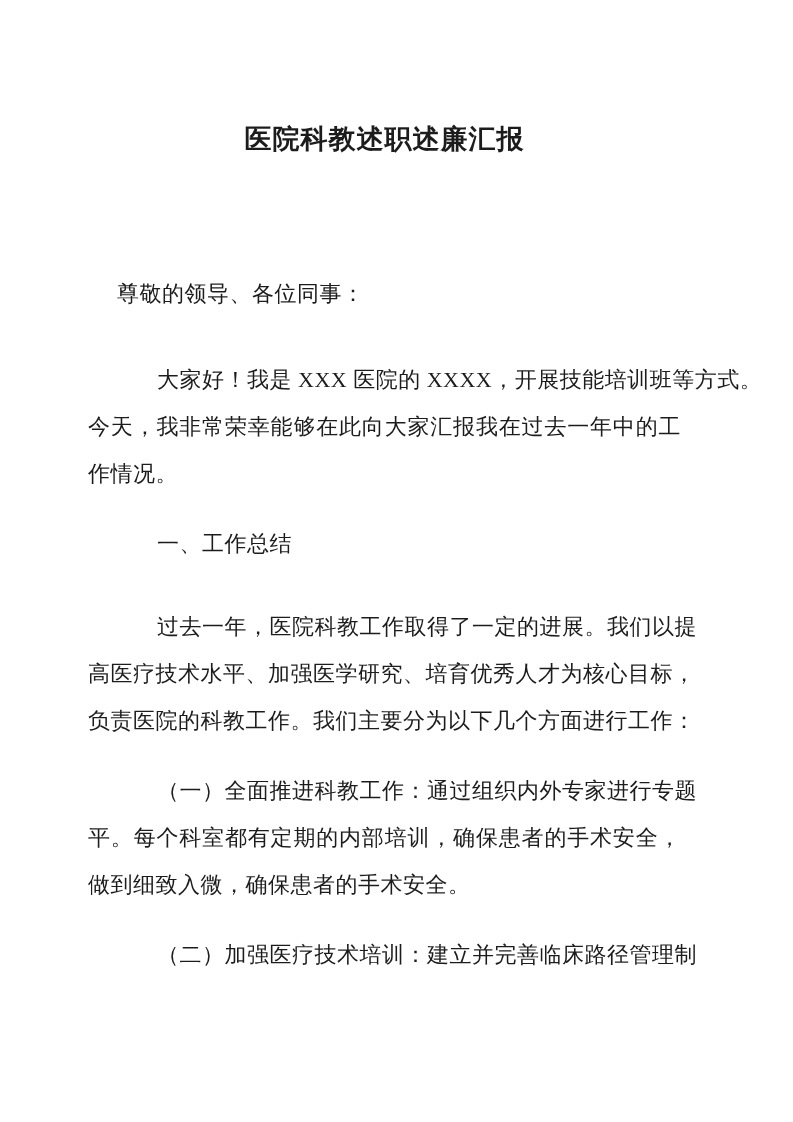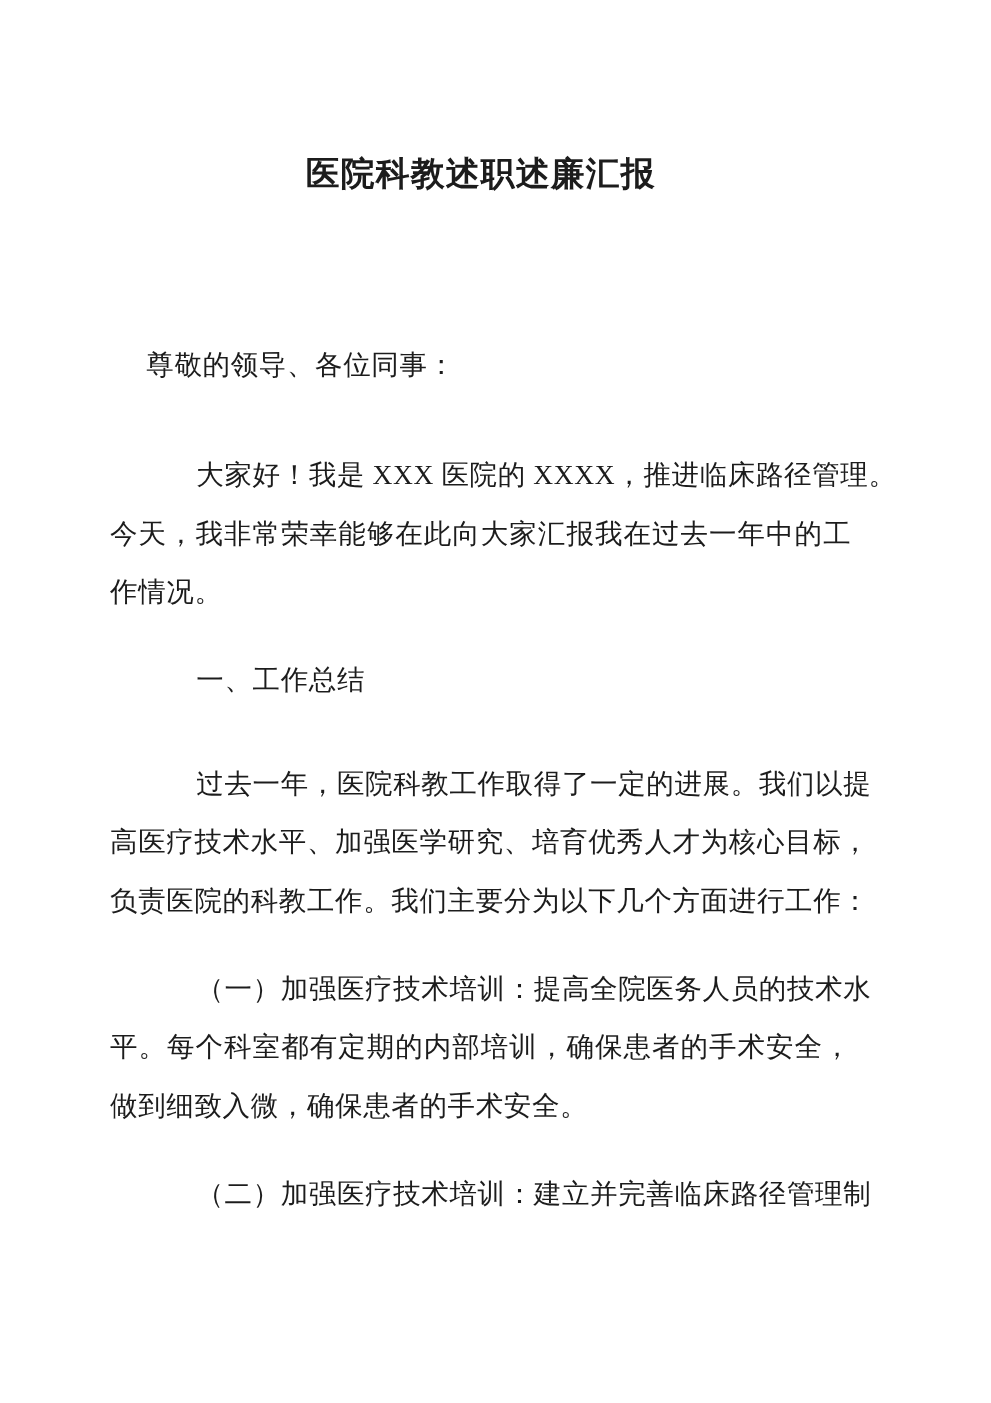--- a/index.html
+++ b/index.html
@@ -37,46 +37,46 @@
   .gap-lg { margin-top: 39px; }
   .gap-md { margin-top: 36px; }
   .gap-sm { margin-top: 23px; }
   .line {
     text-align: justify;
     white-space: nowrap;
   }
   
   .line.fill { text-align-last: justify; }
   .line.first { text-indent: 69px; }
-  .para.salutation .line.first { text-indent: 29px; font-family: Liberation Mono, monospace; }
+  .para.salutation .line.first { text-indent: 29px; }
 </style>
 </head>
 <body>
 
 <div class="page">
   <h1 class="doc-title">医院科教述职述廉汇报</h1>
   <div id="doc-body">
       <div class="para salutation gap-xl">
         <div class="line first">尊敬的领导、各位同事：</div>
       </div>
       <div class="para body gap-lg">
-        <div class="line first fill">大家好！我是 XXX 医院的 XXXX，推进临床路径管理。</div>
+        <div class="line first fill">大家好！我是 XXX 医院的 XXXX，开展技能培训班等方式。</div>
         <div class="line fill">今天，我非常荣幸能够在此向大家汇报我在过去一年中的工</div>
         <div class="line">作情况。</div>
       </div>
       <div class="para heading gap-sm">
         <div class="line first">一、工作总结</div>
       </div>
       <div class="para body gap-md">
         <div class="line first fill">过去一年，医院科教工作取得了一定的进展。我们以提</div>
         <div class="line fill">高医疗技术水平、加强医学研究、培育优秀人才为核心目标，</div>
         <div class="line">负责医院的科教工作。我们主要分为以下几个方面进行工作：</div>
       </div>
       <div class="para body gap-sm">
-        <div class="line first fill">（一）加强医疗技术培训：提高全院医务人员的技术水</div>
+        <div class="line first fill">（一）全面推进科教工作：通过组织内外专家进行专题</div>
         <div class="line fill">平。每个科室都有定期的内部培训，确保患者的手术安全，</div>
         <div class="line">做到细致入微，确保患者的手术安全。</div>
       </div>
       <div class="para body gap-sm">
         <div class="line first">（二）加强医疗技术培训：建立并完善临床路径管理制</div>
       </div>
     </div>
 </div>
 
 </body></html>

